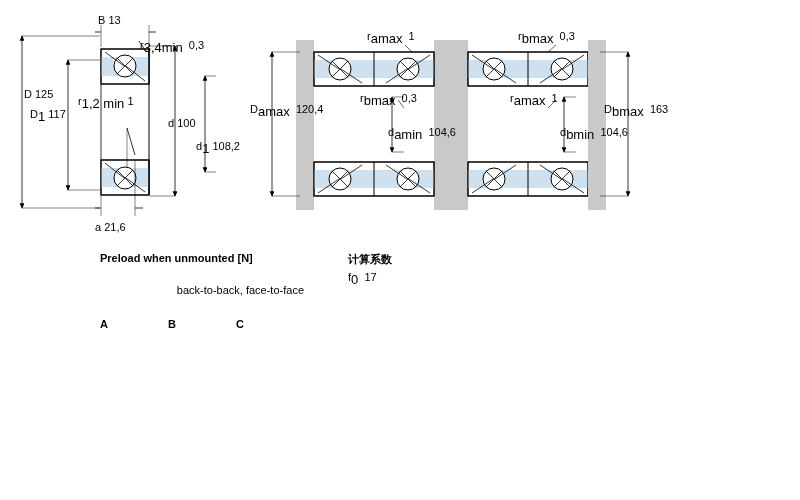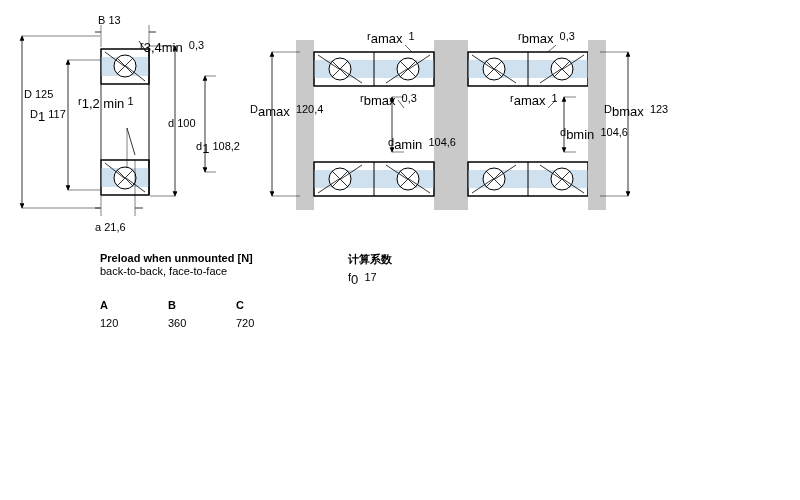--- a/index.html
+++ b/index.html
@@ -226,44 +226,39 @@
 
   <div class="lbl" style="left:360px;top:92px;">
     <span>r</span><span class="sub">bmax</span>&nbsp;&nbsp;<span>0,3</span>
   </div>
 
   <div class="lbl" style="left:510px;top:92px;">
     <span>r</span><span class="sub">amax</span>&nbsp;&nbsp;<span>1</span>
   </div>
 
   <div class="lbl" style="left:604px;top:103px;">
-    <span>D</span><span class="sub">bmax</span>&nbsp;&nbsp;<span>123</span>
-  </div>
-
-  <div class="lbl" style="left:388px;top:136px;">
+    <span>D</span><span class="sub">bmax</span>&nbsp;&nbsp;<span>163</span>
+  </div>
+
+  <div class="lbl" style="left:388px;top:126px;">
     <span>d</span><span class="sub">amin</span>&nbsp;&nbsp;<span>104,6</span>
   </div>
 
   <div class="lbl" style="left:560px;top:126px;">
     <span>d</span><span class="sub">bmin</span>&nbsp;&nbsp;<span>104,6</span>
   </div>
 
   <div class="tbl" style="left:100px;top:252px;">
     <div class="bold">Preload when unmounted [N]</div>
-    <div style="margin-top:1px;">back-to-back, face-to-face</div>
+    <div style="margin-top:20px;text-align:right;">back-to-back, face-to-face</div>
     <div class="row bold" style="margin-top:22px;">
       <div class="c">A</div>
       <div class="c">B</div>
       <div class="c">C</div>
     </div>
-    <div class="row" style="margin-top:6px;">
-      <div class="c">120</div>
-      <div class="c">360</div>
-      <div class="c">720</div>
-    </div>
   </div>
 
   <div class="tbl" style="left:348px;top:252px;">
     <div class="bold">计算系数</div>
     <div style="margin-top:4px;">
       <span>f</span><span class="sub">0</span>&nbsp;&nbsp;<span>17</span>
     </div>
   </div>
 
 </div>

